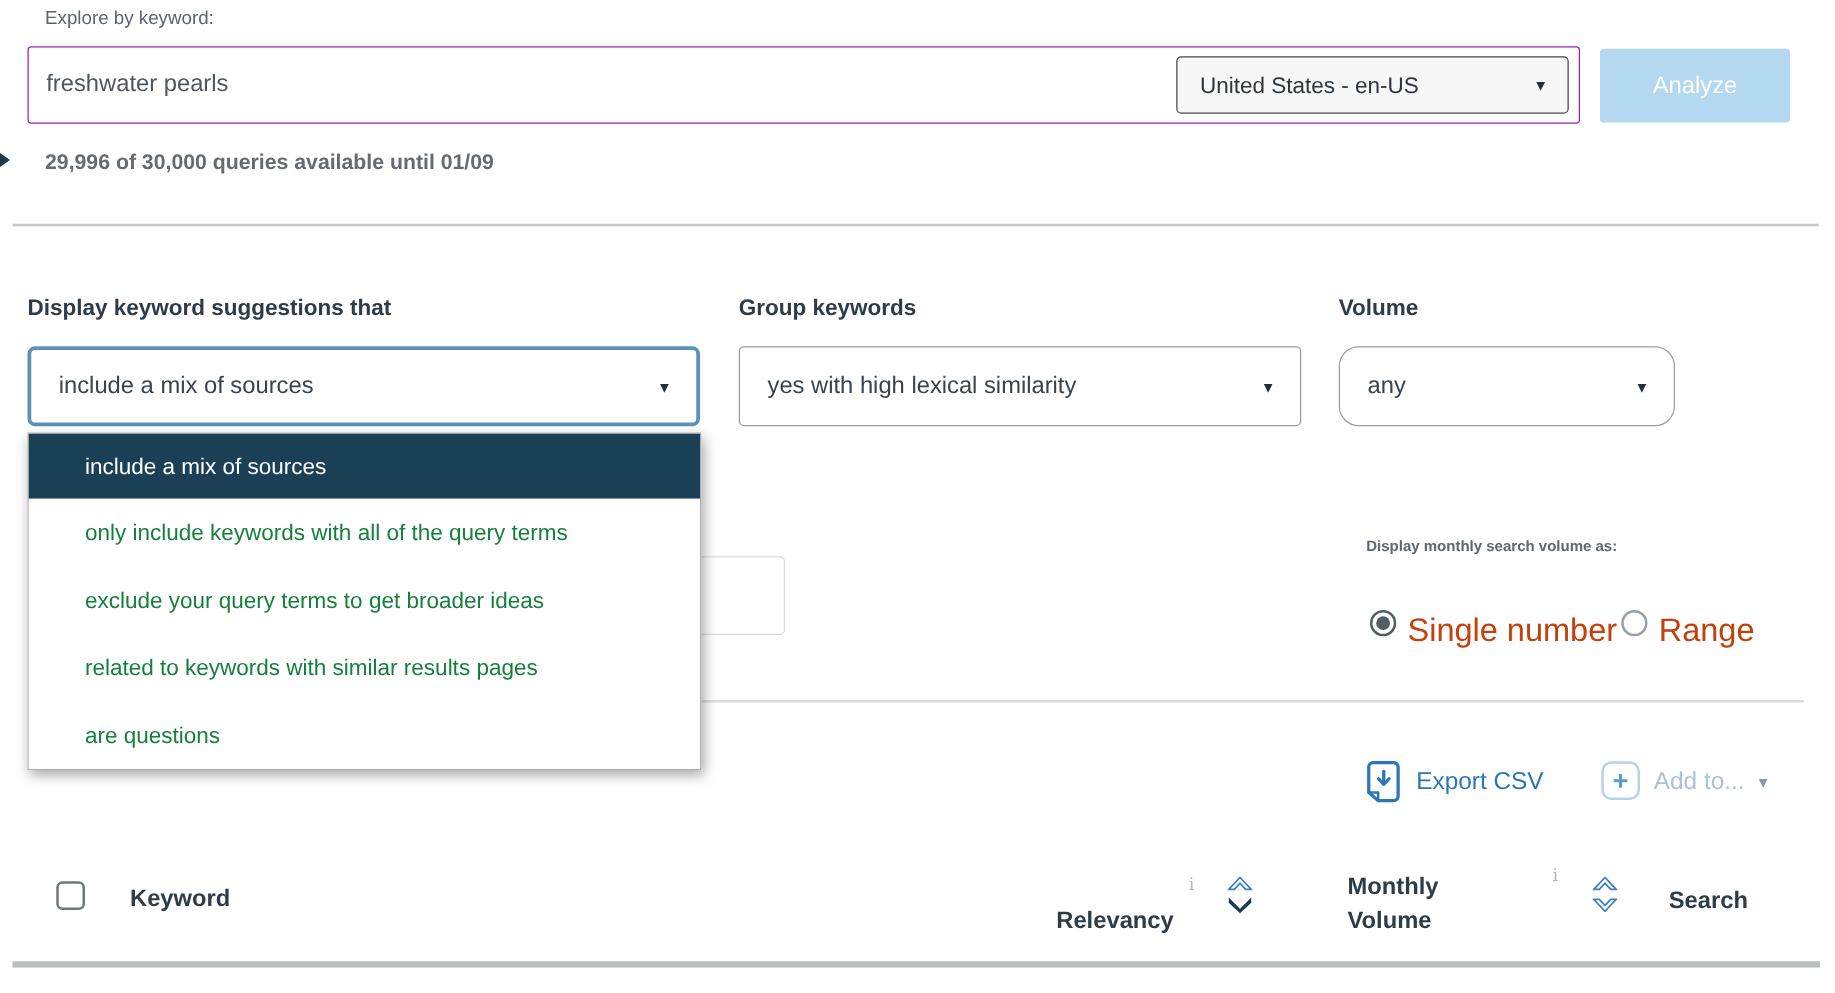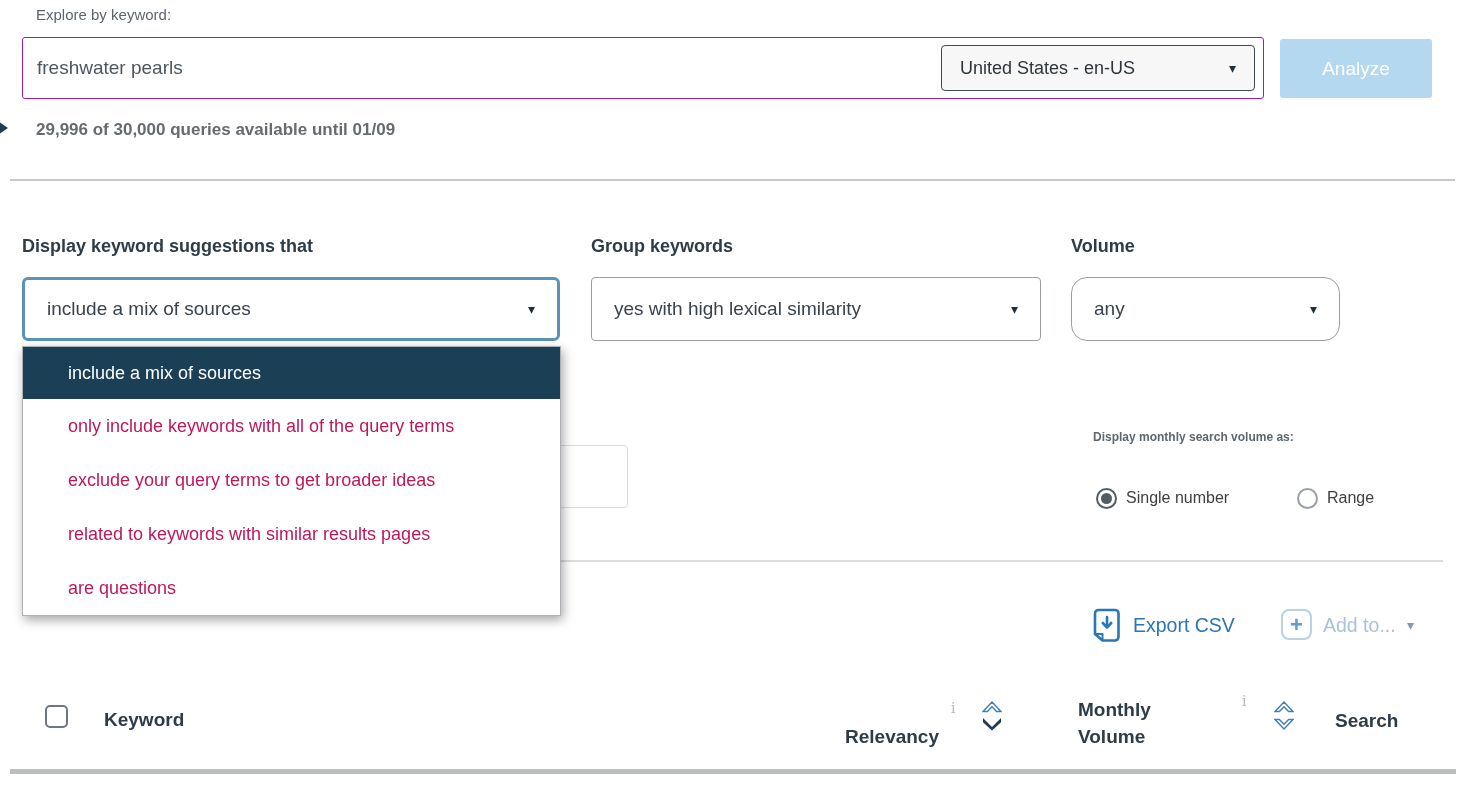--- a/index.html
+++ b/index.html
@@ -59,36 +59,36 @@
     border:1px solid #d9dbdd; border-radius:4px; background:#fff; z-index:2;
   }
 
   
   .dropdown-menu {
     left:22px; top:346px; width:539px; z-index:10; background:#fff;
     border:1px solid #adb1b5; box-shadow:2px 4px 10px rgba(0,0,0,0.35);
   }
   .menu-item {
     height:54px; display:flex; align-items:center; padding-left:45px;
-    font-size:18px; color:#be185d; background:#fff; cursor:pointer;
+    font-size:18px; color:#15803d; background:#fff; cursor:pointer;
   }
   .menu-item.selected { background:#1b4055; color:#fff; height:52px; }
 
   
   .vol-display-label { left:1093px; top:430px; font-size:12px; font-weight:700; color:#5d676f; }
   .radio-circle {
     width:21px; height:21px; border-radius:50%; background:#fff; cursor:pointer;
   }
   .radio-checked { border:2px solid #525c64; position:relative; }
   .radio-checked::after {
     content:""; position:absolute; left:3px; top:3px; width:11px; height:11px;
     border-radius:50%; background:#525c64;
   }
   .radio-unchecked { border:2px solid #98a0a6; }
-  .radio-label { font-size:16px; color:#404040; }
+  .radio-label { font-size:26px; color:#c2410c; }
   .r1c { left:1096px; top:488px; } .r1l { left:1126px; top:489px; }
   .r2c { left:1297px; top:488px; } .r2l { left:1327px; top:489px; }
 
   .divider-mid { left:561px; top:560px; width:882px; height:2px; background:#dcdcdc; }
 
   
   .export-icon { left:1092px; top:608px; cursor:pointer; }
   .export-label { left:1133px; top:614px; font-size:19.5px; color:#2b76b4; cursor:pointer; }
   .addto-plus {
     left:1281px; top:609px; width:31px; height:31px;

